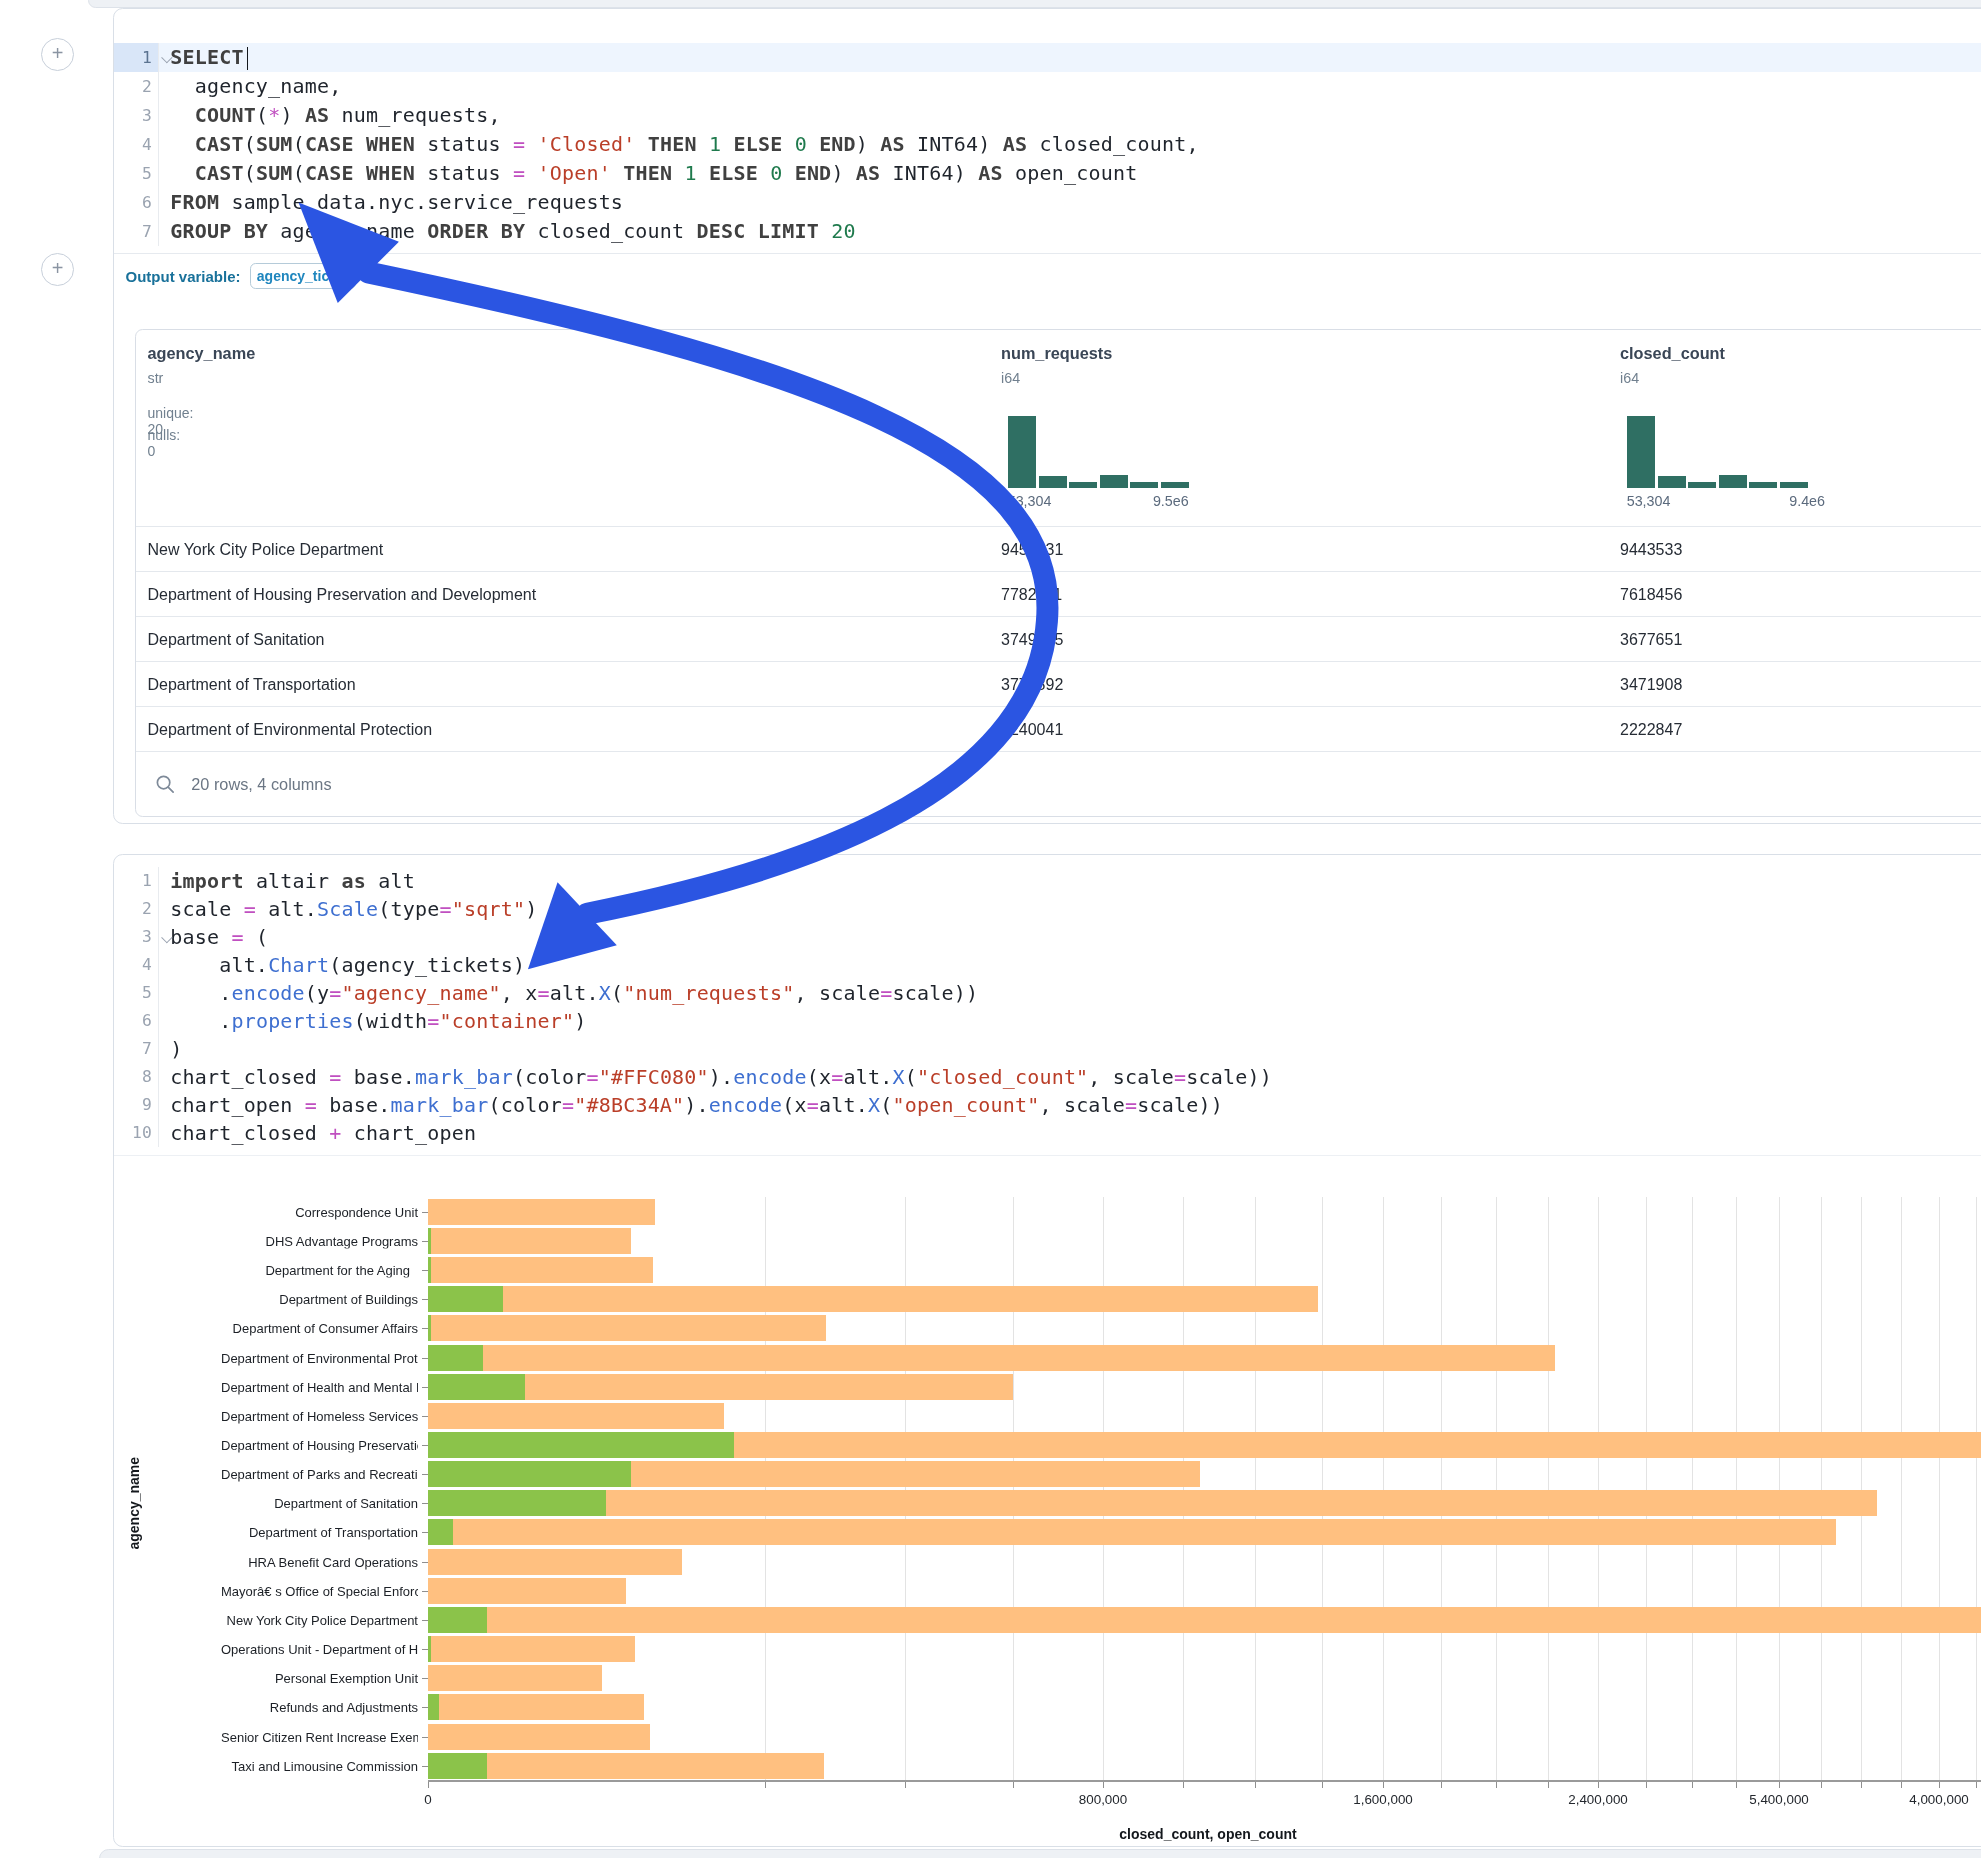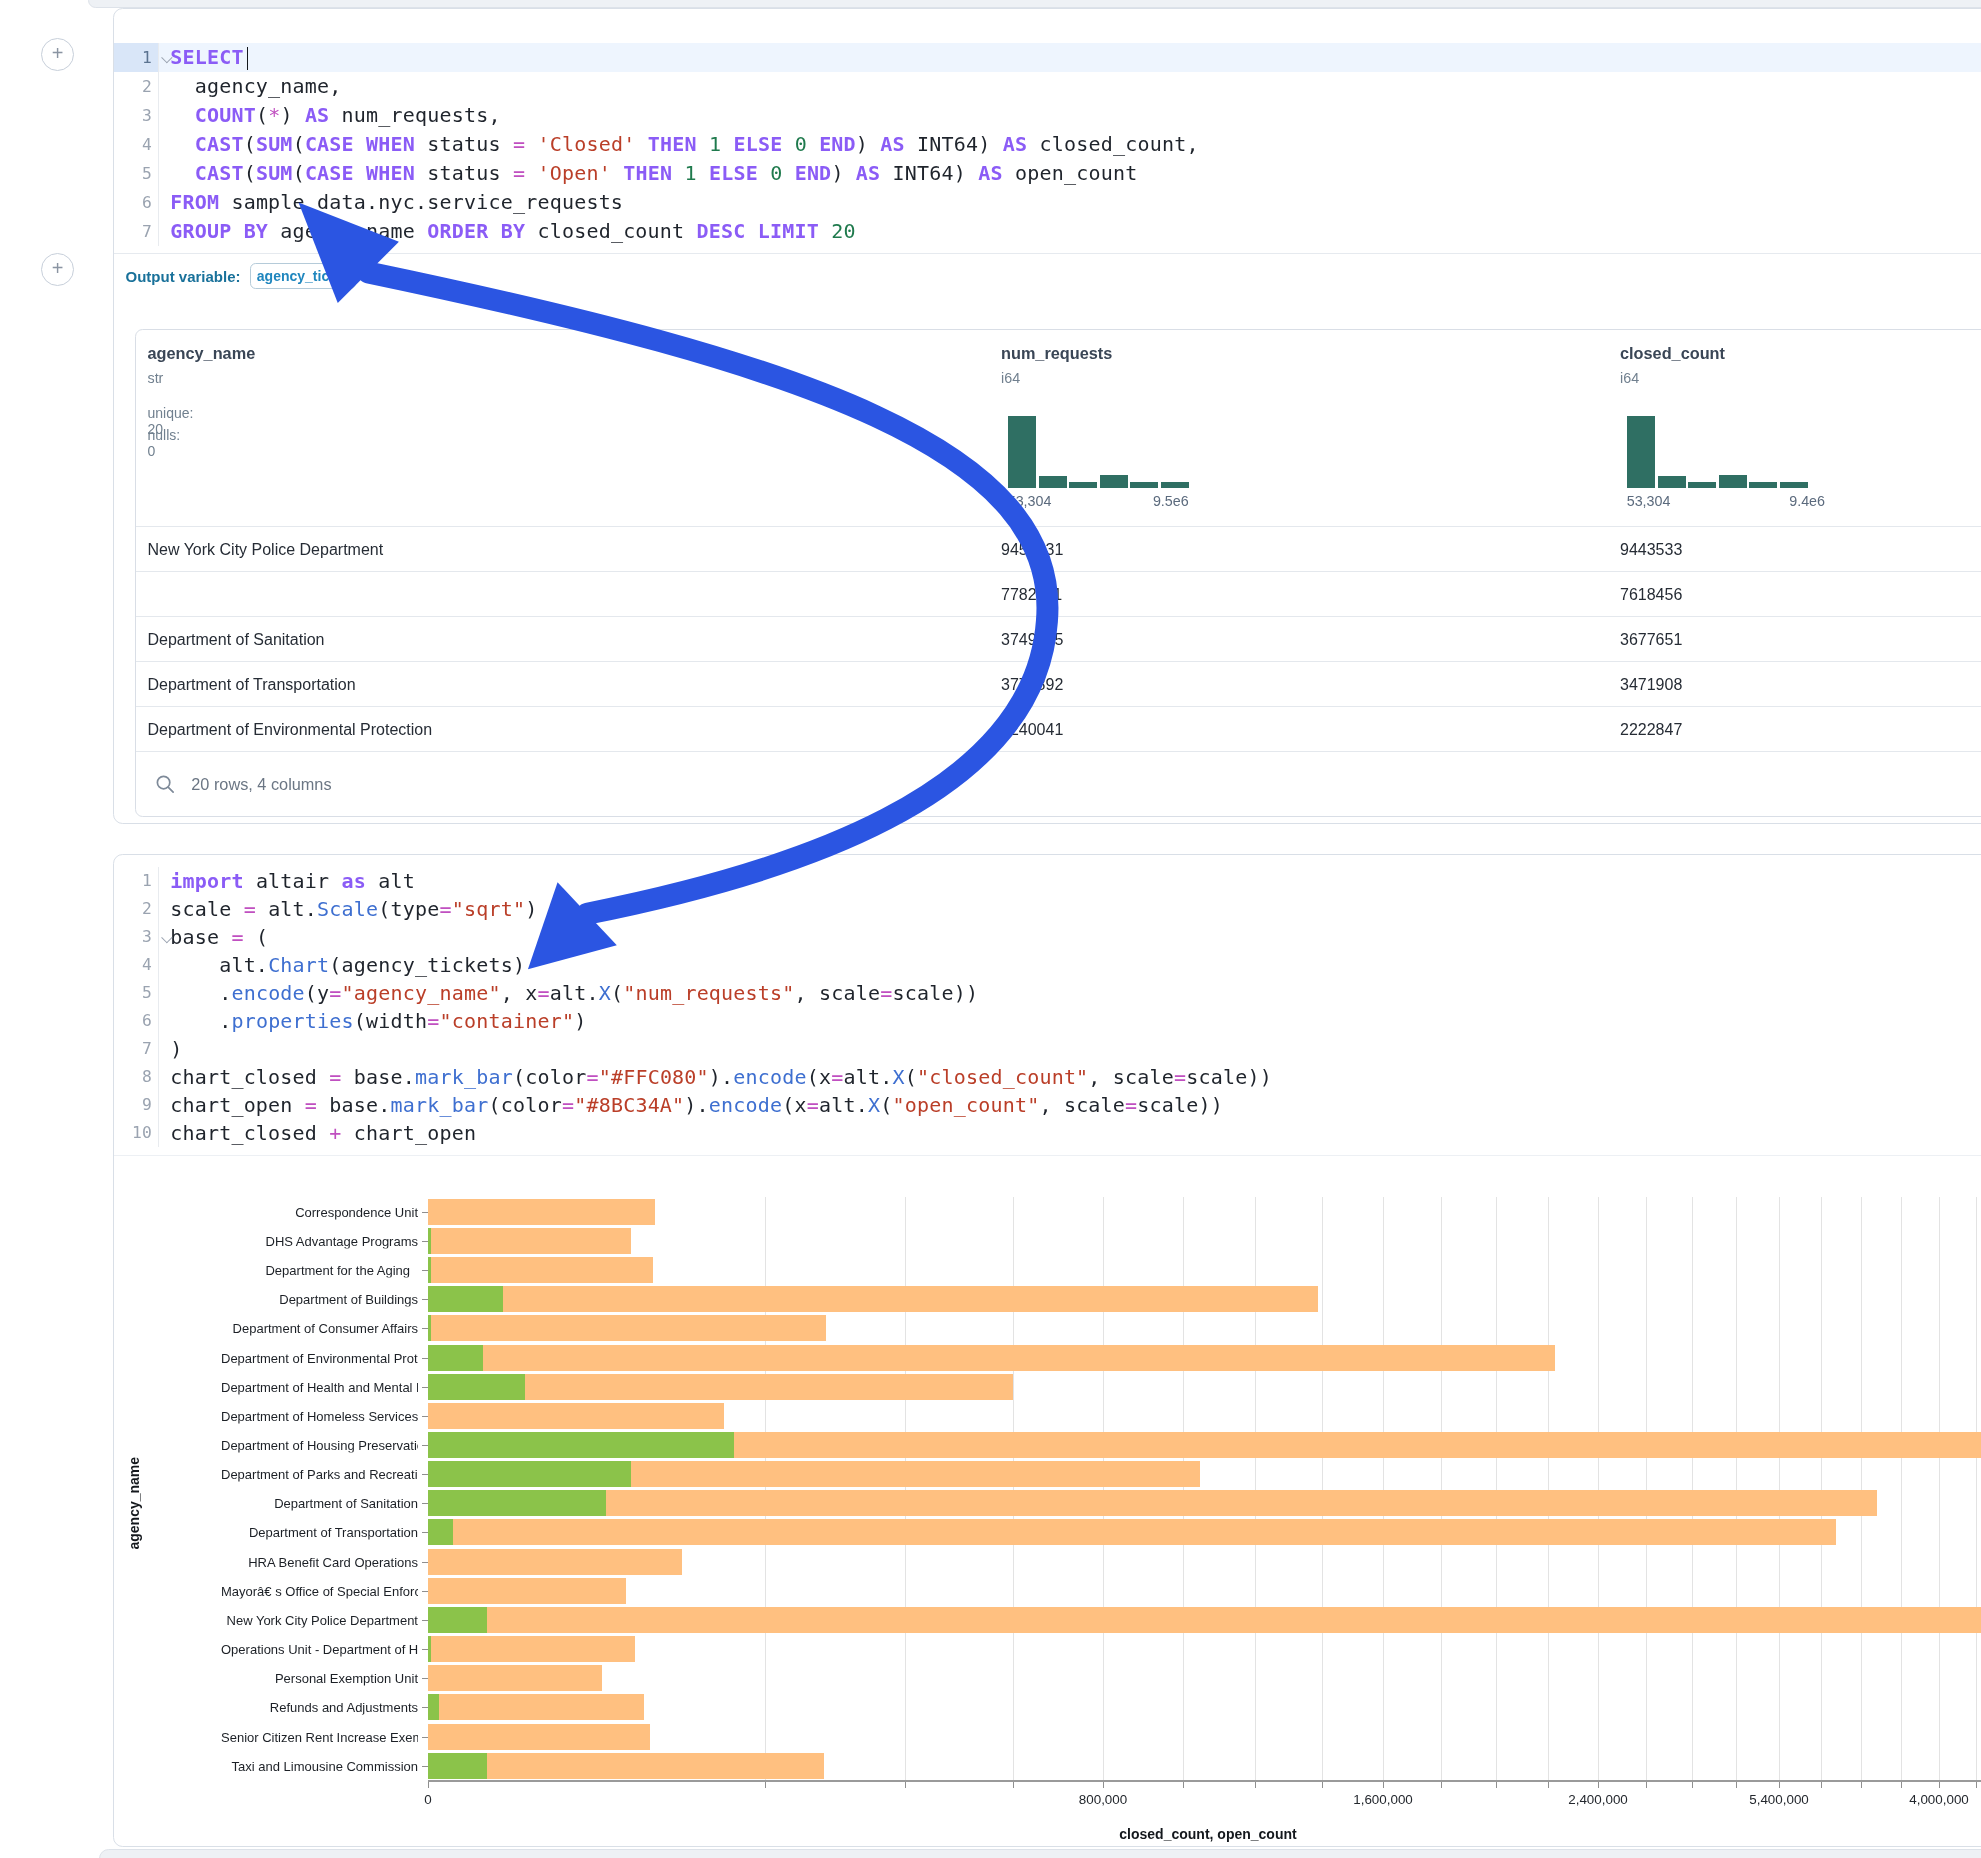--- a/index.html
+++ b/index.html
@@ -23,21 +23,21 @@
   #python-cell .code-line{height:28px;}
   .gutter{flex:0 0 38px;text-align:right;padding-right:5.7px;color:#9aa3b0;font-size:16.3px;
           border-right:1px solid #e8ebef;position:relative;height:100%;line-height:29px;}
   #python-cell .gutter{line-height:28px;}
   .code-line.active .gutter{background:#d9e6f8;color:#5b7390;}
   .code-line.active .line-content{background:#eef5fe;}
   .line-content{flex:1 1 auto;padding-left:11.5px;height:100%;line-height:29px;}
   #python-cell .line-content{line-height:28px;}
   .fold-caret{position:absolute;right:-13.4px;top:55%;width:6.7px;height:6.7px;border-right:1.5px solid #9aa3b0;
               border-bottom:1.5px solid #9aa3b0;transform:translateY(-70%) rotate(45deg);cursor:pointer;}
-  .tk-k{color:#8b5cf6;font-weight:bold;}
+  .tk-k{color:#404040;font-weight:bold;}
   .tk-s{color:#ba3e28;}
   .tk-n{color:#1f7a4d;}
   .tk-eq{color:#c04fc0;}
   .tk-fn{color:#3e6fd0;}
   .tk-d{color:#1f242c;}
   .tk-cursor{display:inline-block;width:1.9px;height:23px;background:#14181d;vertical-align:middle;margin-left:2.9px;}
   
   .outvar-row{height:44px;border-top:1px solid #e6eaef;display:flex;align-items:center;padding-left:11.5px;}
   .outvar-label{color:#19719a;font-weight:bold;font-size:15px;}
   .outvar-pill{margin-left:9.6px;width:93px;overflow:hidden;white-space:nowrap;border:1px solid #b5cbd9;
@@ -134,20 +134,21 @@
           </div>
           <div class="hist-min" style="left: 6.7px;">53,304</div>
           <div class="hist-max" style="left: 24px;">9.4e6</div>
         </div>
         <div class="t-row" style="top: 196px;">
           <div class="t-cell col-1">New York City Police Department</div>
           <div class="t-cell col-2">9453131</div>
           <div class="t-cell col-3">9443533</div>
         </div>
         <div class="t-row" style="top: 241px;">
+          <div class="t-cell col-1">Department of Housing Preservation and Development</div>
           <div class="t-cell col-2">7782211</div>
           <div class="t-cell col-3">7618456</div>
         </div>
         <div class="t-row" style="top: 286px;">
           <div class="t-cell col-1">Department of Sanitation</div>
           <div class="t-cell col-2">3749485</div>
           <div class="t-cell col-3">3677651</div>
         </div>
         <div class="t-row" style="top: 331px;">
           <div class="t-cell col-1">Department of Transportation</div>

